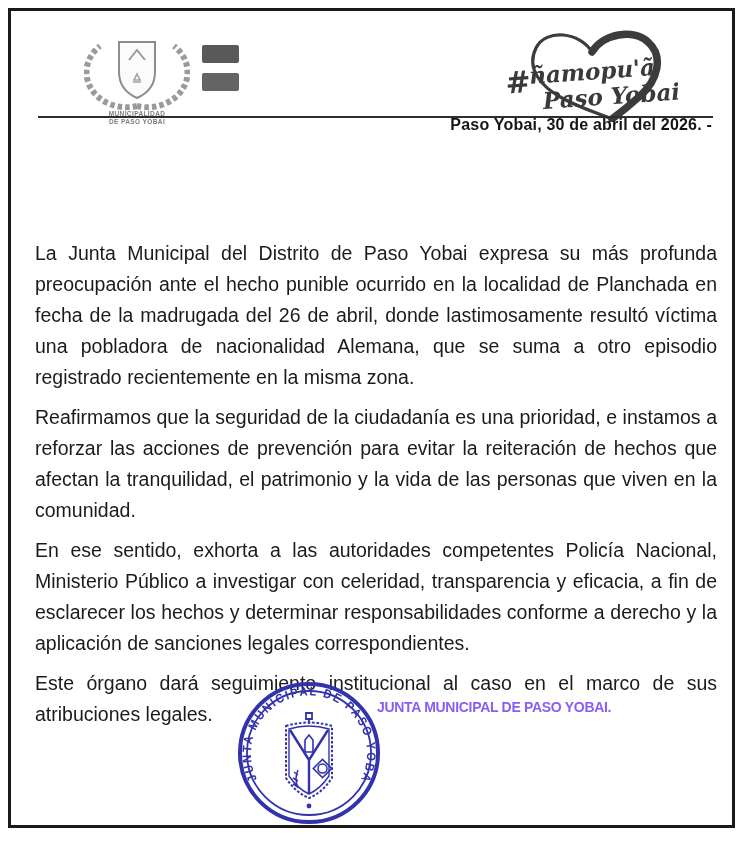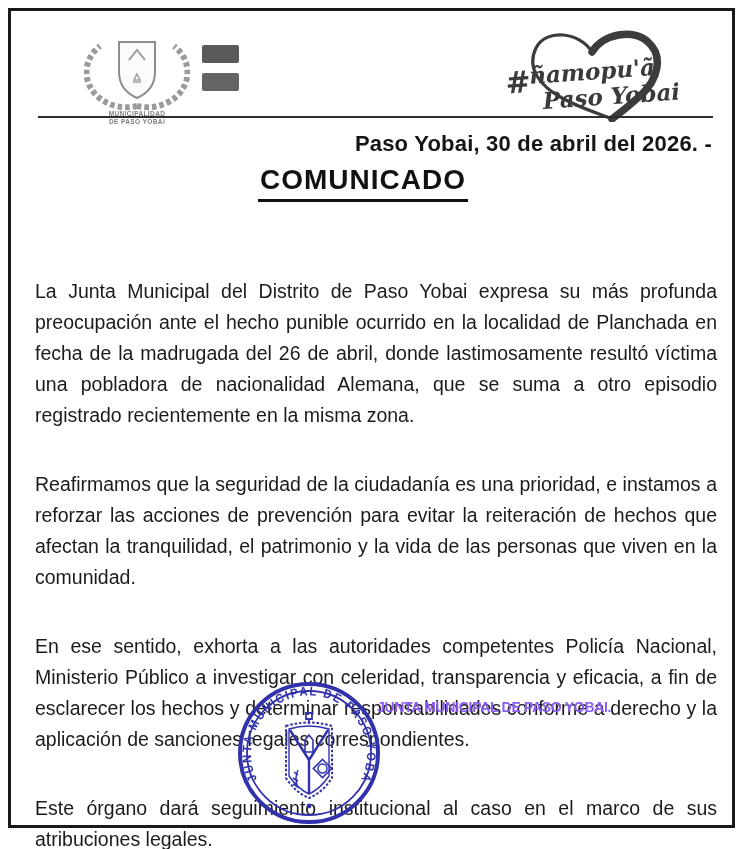--- a/index.html
+++ b/index.html
@@ -36,36 +36,35 @@
     font-family:"DejaVu Serif", serif; font-style:italic; font-weight:bold;
     fill:#3a3a3a;
   }
   .header-rule {
     position:absolute; left:38px; top:116px; width:675px; height:2px;
     background:#2e2e2e;
   }
 
   
   .date-line {
-    position:absolute; top:131px; right:38px;
-    font-size:22px; font-weight:bold; color:#151515; letter-spacing:0.2px;
+    position:absolute; top:116px; right:38px;
+    font-size:16px; font-weight:bold; color:#151515; letter-spacing:0.2px;
   }
   .doc-title {
     position:absolute; top:164px; left:363px; transform:translateX(-50%);
     font-size:28px; font-weight:bold; color:#111; letter-spacing:1px;
     border-bottom:3px solid #111; padding:0 2px 3px 2px; white-space:nowrap;
   }
 
   
   .body-text { position:absolute; left:35px; top:238px; width:682px; }
   .para {
     font-size:19.5px; line-height:31px; color:#1b1b1b;
     text-align:justify; margin-bottom:9px;
     font-family:"Liberation Sans", sans-serif;
-    margin-top:38px;
   }
 
   
   .seal { position:absolute; left:236px; top:680px; width:146px; height:146px; }
   .seal svg { width:100%; height:100%; }
   .seal-ring-text {
     font-family:"Liberation Sans", sans-serif;
     font-size:12.5px; font-weight:bold; letter-spacing:2px;
   }
   .signature {
@@ -117,21 +116,20 @@
         <text x="6" y="62" font-size="30">#</text>
         <text x="30" y="54" font-size="23">ñamopu'ã</text>
         <text x="42" y="80" font-size="23">Paso Yobai</text>
       </g>
     </svg>
   </div>
 
   <div class="header-rule"></div>
 
   <div class="date-line">Paso Yobai, 30 de abril del 2026. -</div>
-  <div class="doc-title">COMUNICADO</div>
 
   <div class="body-text">
     <p class="para">La Junta Municipal del Distrito de Paso Yobai expresa su más profunda preocupación ante el hecho punible ocurrido en la localidad de Planchada en fecha de la madrugada del 26 de abril, donde lastimosamente resultó víctima una pobladora de nacionalidad Alemana, que se suma a otro episodio registrado recientemente en la misma zona.</p>
     <p class="para">Reafirmamos que la seguridad de la ciudadanía es una prioridad, e instamos a reforzar las acciones de prevención para evitar la reiteración de hechos que afectan la tranquilidad, el patrimonio y la vida de las personas que viven en la comunidad.</p>
     <p class="para">En ese sentido, exhorta a las autoridades competentes Policía Nacional, Ministerio Público a investigar con celeridad, transparencia y eficacia, a fin de esclarecer los hechos y determinar responsabilidades conforme a derecho y la aplicación de sanciones legales correspondientes.</p>
     <p class="para">Este órgano dará seguimiento institucional al caso en el marco de sus atribuciones legales.</p>
   </div>
 
   <div class="seal">
     <svg viewBox="0 0 146 146">

